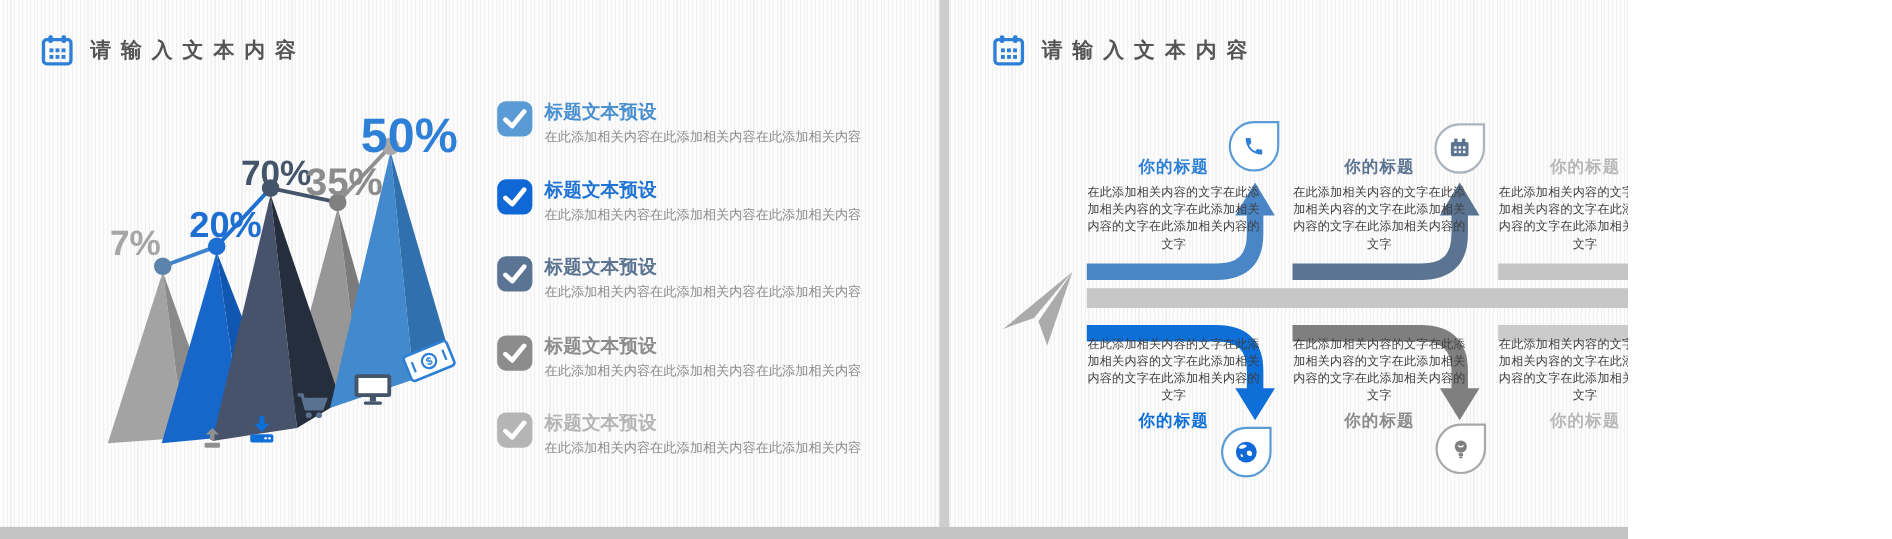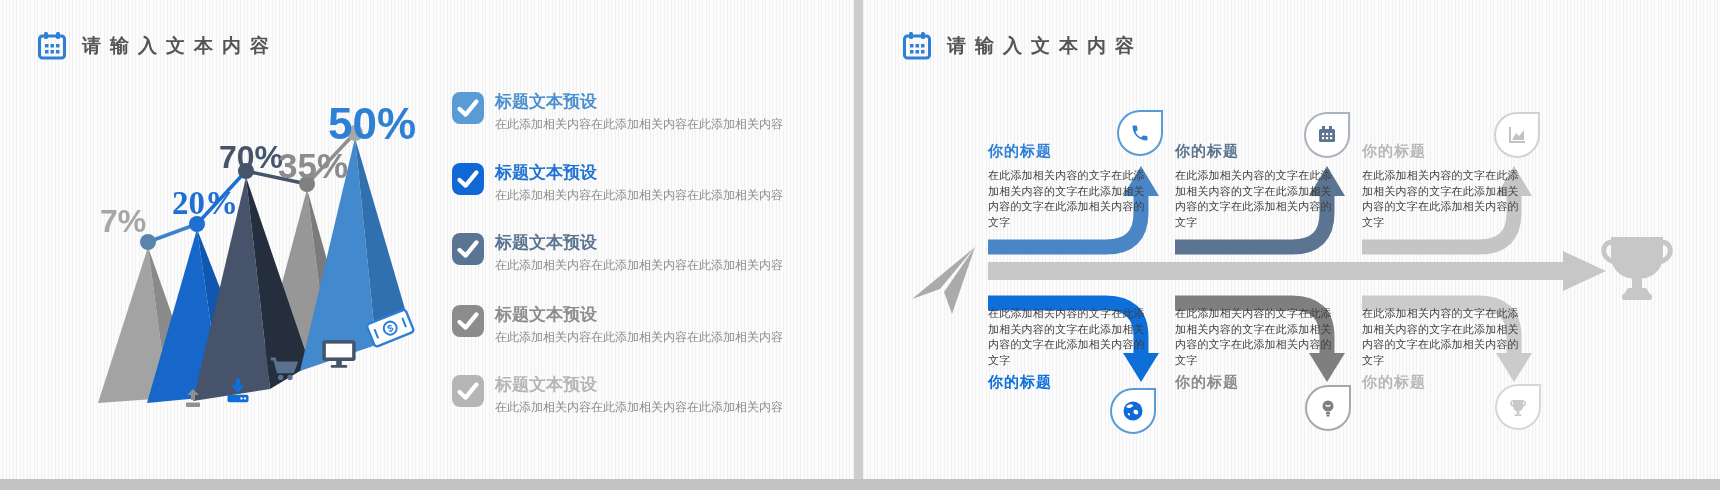--- a/index.html
+++ b/index.html
@@ -1,17 +1,17 @@
 <!DOCTYPE html>
 <html><head>
 <meta charset="utf-8">
 <style>
   html,body{margin:0;padding:0;}
   body{font-family:"Liberation Sans","DejaVu Sans",sans-serif;}
-  .canvas{position:relative;width:1720px;height:490px;overflow:hidden;
+  .canvas{position:relative;width:1480px;height:490px;overflow:hidden;
     background:repeating-linear-gradient(90deg,#fcfcfc 0px,#fcfcfc 2.5px,#f1f1f1 2.5px,#f1f1f1 3.5px);}
   .slide{position:absolute;top:0;height:479px;}
   .slide-left{left:0;width:854px;}
   .slide-right{left:863px;width:857px;}
   .divider{position:absolute;left:854px;top:0;width:9px;height:479px;background:#cdcdcd;}
   .bottom-bar{position:absolute;left:0;top:479px;width:1720px;height:11px;background:#c3c3c3;}
 
   
   .hdr{position:absolute;top:30px;display:flex;align-items:center;}
   .hdr-icon{width:32px;height:32px;flex:0 0 32px;}
@@ -38,21 +38,21 @@
   .flow-svg{position:absolute;left:17px;top:85px;width:840px;height:360px;}
   .branch{fill:none;stroke-width:15px;}
   .b-top1{stroke:#4a86c6;} .b-top2{stroke:#5b7491;} .b-top3{stroke:#c5c5c5;}
   .b-bot1{stroke:#0f6fd8;} .b-bot2{stroke:#7f7f7f;} .b-bot3{stroke:#cbcbcb;}
   .a-top1{fill:#4a86c6;} .a-top2{fill:#5b7491;} .a-top3{fill:#c5c5c5;}
   .a-bot1{fill:#0f6fd8;} .a-bot2{fill:#7f7f7f;} .a-bot3{fill:#cbcbcb;}
   .tear{position:absolute;width:46px;height:46px;box-sizing:border-box;border:2px solid #999;
     border-radius:50% 0 50% 50%;background:#fff;display:flex;align-items:center;justify-content:center;}
   .td1{border-color:#5b9bd5;} .td2{border-color:#aab4bf;} .td3{border-color:#d2d2d2;}
   .td4{border-color:#5b9bd5;} .td5{border-color:#a8a8a8;} .td6{border-color:#d6d6d6;}
-  .fcol{position:absolute;width:158px;}
+  .fcol{position:absolute;width:158px;text-align:center;}
   .fcol-title{font-size:15px;font-weight:700;letter-spacing:1px;margin-bottom:7px;}
   .fcol-desc{font-size:11px;line-height:15.5px;color:#3d3d3d;letter-spacing:0.2px;}
   .fcol-bot .fcol-title{margin-bottom:0;margin-top:5px;}
   .tc-top1{color:#2e7fd6;} .tc-top2{color:#5b7491;} .tc-top3{color:#b8b8b8;}
   .tc-bot1{color:#0f6fd8;} .tc-bot2{color:#8c8c8c;} .tc-bot3{color:#b8b8b8;}
 </style>
 </head>
 <body>
 
 <div class="canvas">
@@ -96,21 +96,21 @@
       <line x1="156" y1="86" x2="217" y2="99" stroke="#44546a" stroke-width="3.5"></line>
       <line x1="217" y1="99" x2="265" y2="48" stroke="#8f8f8f" stroke-width="3.5"></line>
       <circle cx="58" cy="157" r="8" fill="#5b84ad"></circle>
       <circle cx="107" cy="139" r="8" fill="#1e6fd2"></circle>
       <circle cx="156" cy="86" r="8" fill="#44546a"></circle>
       <circle cx="217" cy="99" r="8" fill="#808080"></circle>
       <circle cx="265" cy="48" r="8" fill="#a8a8a8"></circle>
     </svg>
 
     <div class="pct" style="left:100px;top:203px;font-size:32px;color:#a6a6a6;">7%</div>
-    <div class="pct" style="left:172px;top:185px;font-size:33px;color:#1e6fd2;font-family:Liberation Serif, serif;">20%</div>
+    <div class="pct" style="left:172px;top:185px;font-size:33px;color:#1e6fd2;">20%</div>
     <div class="pct" style="left:219px;top:139px;font-size:32px;color:#44546a;">70%</div>
     <div class="pct" style="left:278px;top:146px;font-size:35px;color:#8c8c8c;">35%</div>
     <div class="pct" style="left:328px;top:99px;font-size:44px;color:#2e7fd6;">50%</div>
 
     <div class="mt-icon" style="left:181px;top:386px;">
       <svg width="24" height="24" viewBox="0 0 24 24">
         <polygon points="12,3 18,9 14,9 14,14 10,14 10,9 6,9" fill="#909090"></polygon>
         <rect x="5" y="16.5" width="14" height="4.5" rx="1" fill="#909090"></rect>
       </svg>
     </div>

